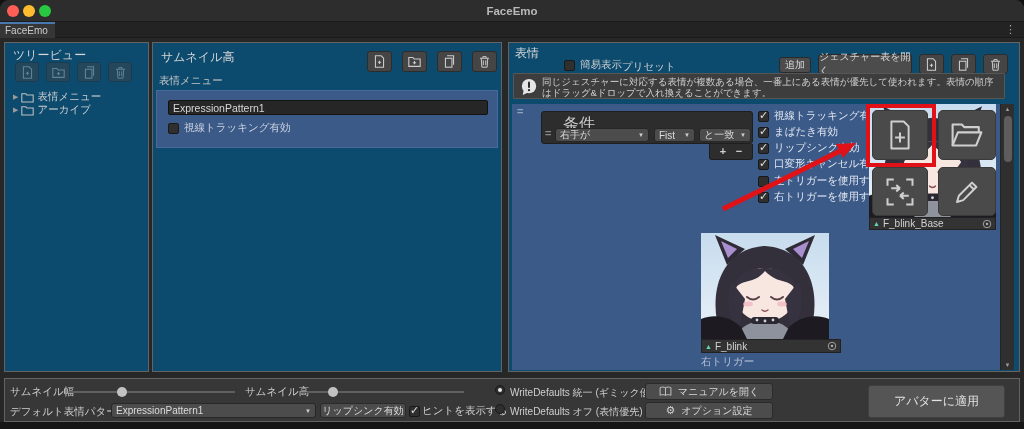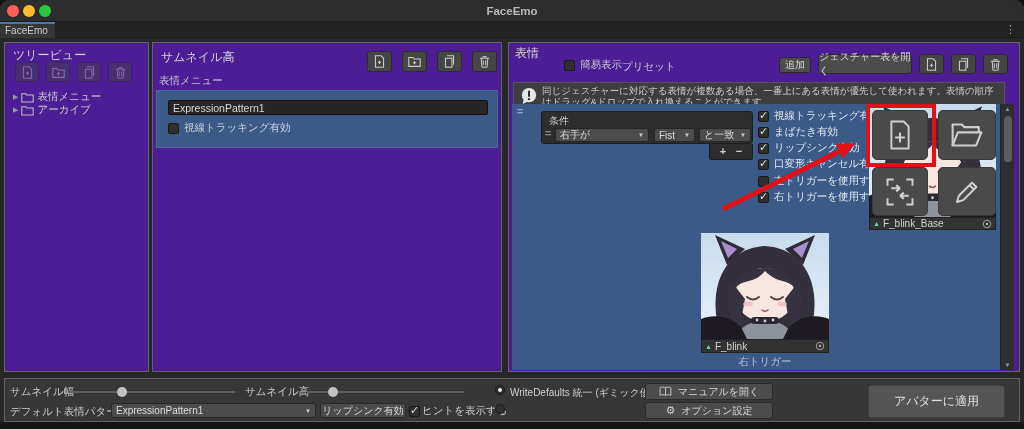--- a/index.html
+++ b/index.html
@@ -11,21 +11,21 @@
   }
   .abs { position:absolute; }
   
   #titlebar { left:0; top:0; width:1024px; height:22px; background:#2d2d2d; border-bottom:1px solid #1c1c1c; }
   .tl { width:12px; height:12px; border-radius:50%; top:5px; }
   #title-text { width:100%; text-align:center; top:5px; font-size:11.5px; font-weight:bold; color:#b9b9b9; }
   #tabrow { left:0; top:22px; width:1024px; height:16px; background:#232323; border-bottom:1px solid #1a1a1a; }
   #tab { left:0; top:0; width:55px; height:16px; background:#363636; border-top:2px solid #4878b0; font-size:10px; color:#cccccc; line-height:14px; padding-left:5px; }
   #overflow-menu { right:8px; top:1px; font-size:11px; color:#a5a5a5; }
   
-  .panel { background:#4c1d95; border:1px solid #646464; }
+  .panel { background:#0c4a6e; border:1px solid #646464; }
   .ptitle { font-size:12px; color:#d6d6d6; }
   .btn-icon { background:#454545; border:1px solid #2c2c2c; border-radius:3px; display:flex; align-items:center; justify-content:center; }
   .btn-icon.dim { opacity:.45; }
   .dd { background:#4c4c4c; border:1px solid #272727; border-radius:3px; color:#dcdcdc; font-size:10px; display:flex; align-items:center; justify-content:space-between; padding:0 4px; overflow:hidden; white-space:nowrap; }
   .dda { font-size:6px; color:#cfcfcf; margin-left:3px; }
   .cb { width:11px; height:11px; background:#2f2f2f; border:1px solid #191919; border-radius:2px; position:relative; flex:none; }
   .cb span { position:absolute; left:0px; top:-3px; font-size:11px; color:#e2e2e2; }
   .radio { width:10px; height:10px; border-radius:50%; background:#2f2f2f; border:1px solid #191919; }
   .radio.selected::after { content:""; display:block; width:4px; height:4px; border-radius:50%; background:#e8e8e8; margin:2px; }
   .row { display:flex; align-items:center; gap:5px; }
@@ -34,21 +34,21 @@
   
   .tree-item { display:flex; align-items:center; gap:3px; font-size:10.5px; color:#cfcfcf; }
   .disc { font-size:7px; color:#9a9a9a; }
   
   .bluebox { background:#3c5a88; }
   .handle { color:#8fa3c0; font-size:11px; font-weight:bold; }
   .condbox { background:#2d2d2d; border:1px solid #1e1e1e; border-radius:3px; }
   .toggle-row { display:flex; align-items:center; gap:5px; font-size:10.5px; color:#e2e8f2; white-space:nowrap; }
   .thumb-label { background:#333333; border:1px solid #222; display:flex; align-items:center; font-size:10px; color:#d2d2d2; padding:0 3px; gap:3px; }
   .anim-tri { color:#63d6ba; font-size:7px; line-height:1; }
-  .caption { font-size:10.5px; color:#b3c0d6; text-align:center; }
+  .caption { font-size:10.5px; color:#b3c0d6; }
   .bigbtn { background:#4a4a4a; border:1px solid #3a3a3a; border-radius:5px; display:flex; align-items:center; justify-content:center; }
   #red-box { border:4px solid #e01218; background:transparent; }
   
   .sb-track { background:#2f2f2f; border-left:1px solid #242424; }
   .sb-thumb { background:#5d5d5d; border-radius:4px; }
   .sb-arrow { color:#9a9a9a; font-size:6px; text-align:center; width:100%; }
   
   #footer { background:#373737; border:1px solid #646464; }
   .flabel { font-size:10.5px; color:#cfcfcf; white-space:nowrap; }
   .slider-track { height:2px; background:#606060; }
@@ -211,36 +211,36 @@
             <rect x="3" y="4" width="8" height="11" stroke="#cdcdcd" stroke-width="1.3" fill="none"></rect>
           </svg>
       </div>
       <div class="btn-icon" style="width:25px;height:20px">
         <svg width="13" height="13" viewBox="0 0 16 16">
             <path d="M2.5 4h11M6 4V2h4v2M4 4l.8 11h6.4L12 4M6.5 6.5v6M9.5 6.5v6" stroke="#cdcdcd" stroke-width="1.2" fill="none"></path>
           </svg>
       </div>
     </div>
 
-    <div class="abs" style="left:4px;top:39px;width:492px;height:26px;background:#3d3d3d;border:1px solid #565656;border-radius:1px">
+    <div class="abs" style="left:4px;top:30px;width:492px;height:26px;background:#3d3d3d;border:1px solid #565656;border-radius:1px">
       <svg class="abs" style="left:6px;top:4px" width="18" height="18" viewBox="0 0 20 20">
         <circle cx="10" cy="9" r="8" fill="#e6e6e6"></circle>
         <polygon points="4,14 3,19 9,16" fill="#e6e6e6"></polygon>
         <rect x="8.9" y="4" width="2.2" height="7" rx="1.1" fill="#2b2b2b"></rect>
         <circle cx="10" cy="13.4" r="1.3" fill="#2b2b2b"></circle>
       </svg>
       <div class="abs" style="left:28px;top:2px;width:458px;font-size:9.5px;line-height:11px;color:#cfcfcf">同じジェスチャーに対応する表情が複数ある場合、一番上にある表情が優先して使われます。表情の順序はドラッグ&amp;ドロップで入れ換えることができます。</div>
     </div>
 
     <div class="abs bluebox" style="left:3px;top:61px;width:488px;height:266px;overflow:hidden">
 
       <div class="abs handle" style="left:5px;top:1px">=</div>
 
       <div class="abs condbox" style="left:29px;top:7px;width:212px;height:33px">
-        <div class="abs" style="left:7px;top:2px;font-size:10px;color:#cccccc">条件</div>
+        <div class="abs" style="left:21px;top:2px;font-size:16px;color:#cccccc">条件</div>
         <div class="abs handle" style="left:3px;top:15px;color:#8a8a8a">=</div>
         <div class="abs dd" style="left:13px;top:16px;width:94px;height:14px">
           <span>右手が</span>
           <span class="dda">▼</span>
         </div>
         <div class="abs dd" style="left:112px;top:16px;width:41px;height:14px">
           <span>Fist</span>
           <span class="dda">▼</span>
         </div>
         <div class="abs dd" style="left:157px;top:16px;width:52px;height:14px">
@@ -328,21 +328,21 @@
           </svg>
       </div>
 
       <div class="abs" id="red-box" style="left:354px;top:0px;width:70px;height:63px"></div>
 
       <div class="abs" style="left:189px;top:129px;width:128px;height:106px;overflow:hidden">
         <svg width="128" height="106" viewBox="0 0 128 106">
             <use href="#avatar-art"></use>
           </svg>
       </div>
-      <div class="abs thumb-label" style="left:189px;top:235px;width:128px;height:14px">
+      <div class="abs thumb-label" style="left:189px;top:235px;width:140px;height:14px">
         <span class="anim-tri">▲</span>
         <span style="flex:1">F_blink</span>
         <svg width="10" height="10" viewBox="0 0 12 12">
             <circle cx="6" cy="6" r="4.5" stroke="#b5b5b5" fill="none"></circle>
             <circle cx="6" cy="6" r="1.4" fill="#b5b5b5"></circle>
           </svg>
       </div>
       <div class="abs caption" style="left:189px;top:251px;width:128px">右トリガー</div>
     </div>
 
@@ -379,20 +379,21 @@
       <span class="dda">▼</span>
     </div>
     <div class="abs btn" style="left:315px;top:24px;width:86px;height:15px">リップシンク有効</div>
     <div class="abs row" style="left:404px;top:25px;gap:2px">
       <span class="cb">
           <span>✓</span>
         </span>
       <span class="flabel">ヒントを表示する</span>
     </div>
     <div class="abs radio" style="left:490px;top:25px"></div>
+    <div class="abs radio-label" style="left:505px;top:26px">WriteDefaults オフ (表情優先)</div>
     <div class="abs btn" style="left:640px;top:23px;width:128px;height:17px">
       <span style="font-size:11px;color:#cfcfcf">⚙</span>
       <span>オプション設定</span>
     </div>
 
     <div class="abs" id="apply-btn" style="left:863px;top:6px;width:137px;height:33px">アバターに適用</div>
   </div>
   <div class="abs" id="below-footer"></div>
 
   <svg class="abs" id="arrow-overlay">

